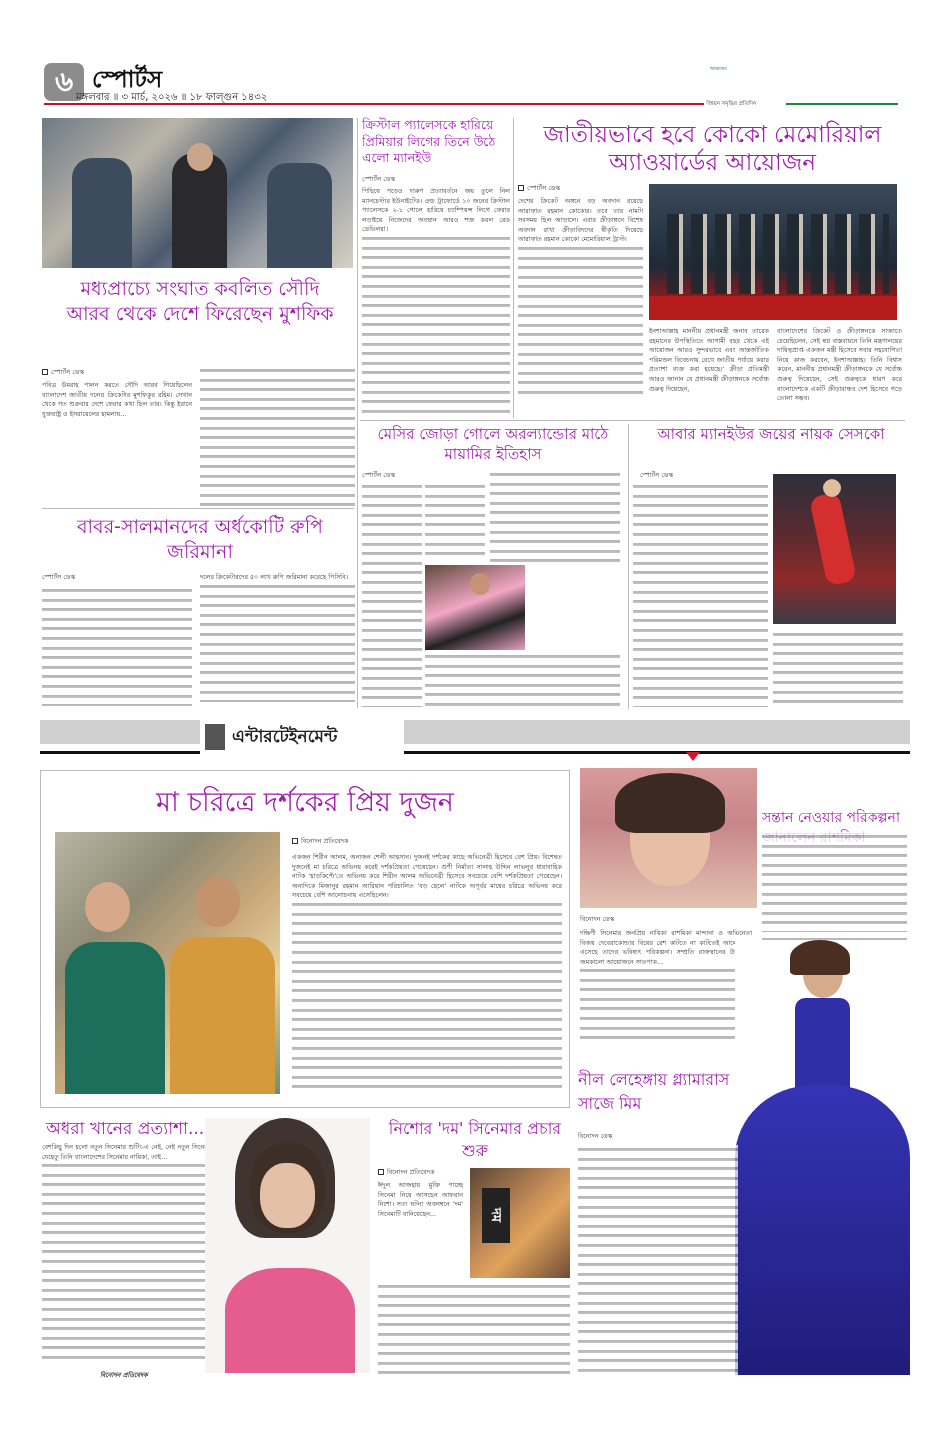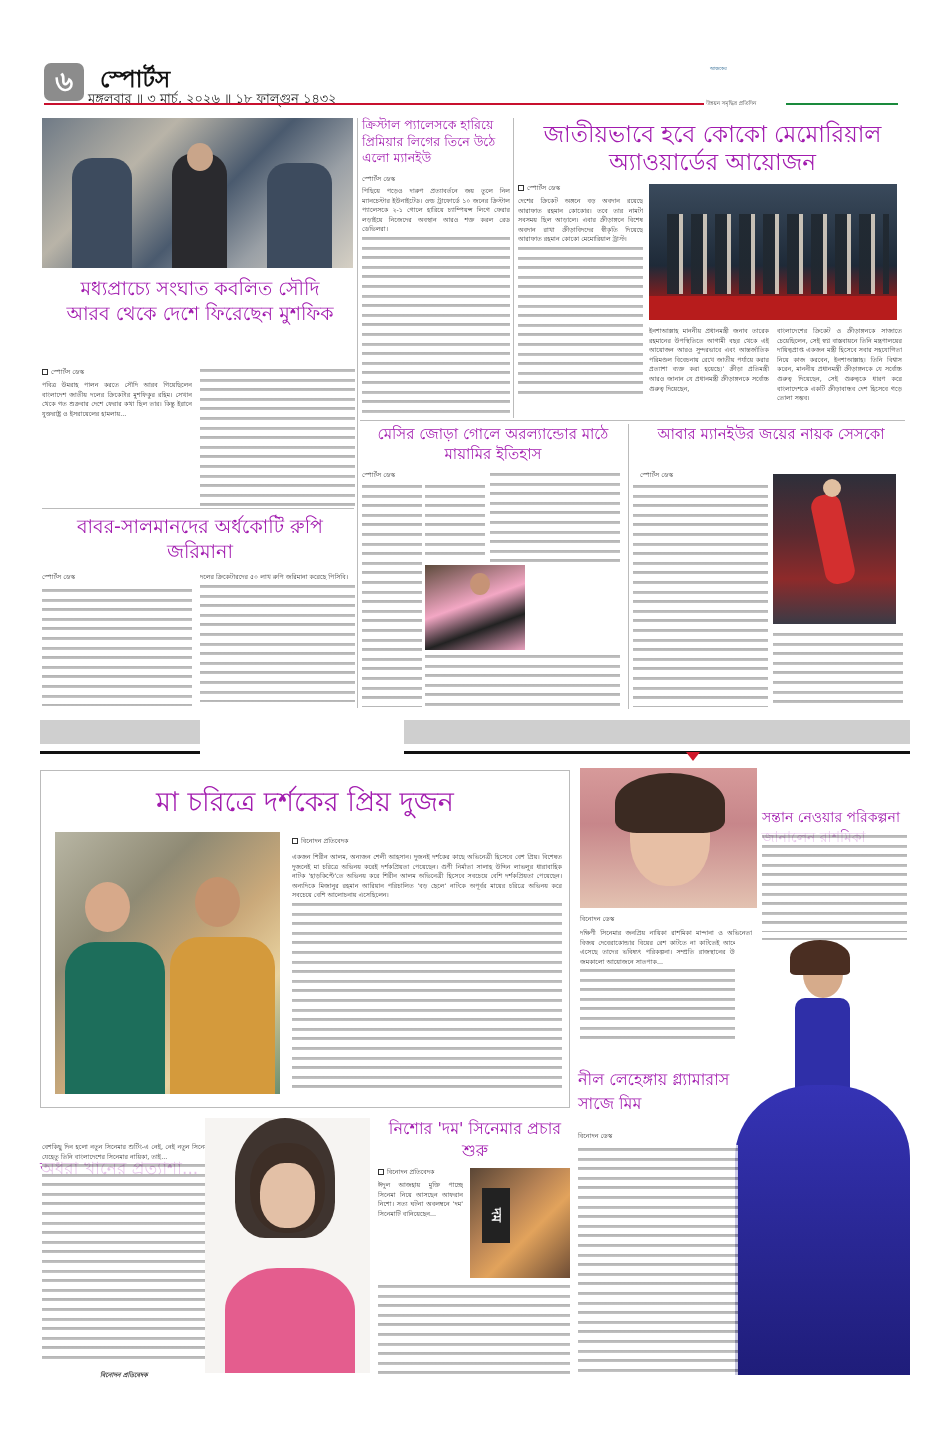--- a/index.html
+++ b/index.html
@@ -15,22 +15,22 @@
   .hrule { position: absolute; height: 1px; background: #bbb; }
   .fill-lines { width: 100%; height: 100%; background: repeating-linear-gradient(#fff 0px, #fff 3px, #9a9a9a 3px, #b0b0b0 6px, #fff 6px, #fff 9.6px); opacity: .75; }
 </style>
 </head>
 <body>
 
 <div class="abs" style="left:0;top:0;width:945px;height:110px;">
   <div class="abs" style="left:44px;top:63px;width:40px;height:38px;background:#8c8c8c;border-radius:7px;color:#fff;font-size:28px;font-weight:bold;text-align:center;line-height:38px;">
     <span>৬</span>
   </div>
-  <div class="abs" style="left:100px;top:61px;font-size:23px;font-weight:bold;color:#111;">স্পোর্টস</div>
-  <div class="abs" style="left:88px;top:89px;font-size:13px;color:#222;">মঙ্গলবার ॥ ৩ মার্চ, ২০২৬ ॥ ১৮ ফাল্গুন ১৪৩২</div>
+  <div class="abs" style="left:92px;top:61px;font-size:23px;font-weight:bold;color:#111;">স্পোর্টস</div>
+  <div class="abs" style="left:76px;top:89px;font-size:10px;color:#222;">মঙ্গলবার ॥ ৩ মার্চ, ২০২৬ ॥ ১৮ ফাল্গুন ১৪৩২</div>
   <div class="abs" style="left:44px;top:103px;width:660px;height:2px;background:#c8102e;"></div>
   <div class="abs" style="left:786px;top:103px;width:112px;height:2px;background:#1a8a3c;"></div>
 
   <div class="abs" style="left:710px;top:66px;font-size:4.5px;color:#1f5e8a;">আজকের</div>
   <div class="abs" style="left:706px;top:100px;font-size:5.5px;color:#444;">উন্নয়ন সমৃদ্ধির প্রতিদিন</div>
 </div>
 
 <div class="abs img" style="left:42px;top:118px;width:311px;height:150px;background:linear-gradient(135deg,#6f7a86 0%,#b9b4a8 30%,#4a5a6e 55%,#9aa0a6 75%,#d6d0c4 100%);">
   <div class="abs" style="left:30px;top:40px;width:60px;height:110px;background:#3d4b5e;border-radius:20px 20px 0 0;"></div>
   <div class="abs" style="left:130px;top:35px;width:55px;height:115px;background:#2a2a2e;border-radius:22px 22px 0 0;"></div>
@@ -123,20 +123,24 @@
   <div class="abs" style="left:45px;top:20px;width:30px;height:90px;background:#d32f2f;border-radius:12px;transform:rotate(-12deg);"></div>
   <div class="abs" style="left:50px;top:5px;width:18px;height:18px;background:#e0bfa0;border-radius:50%;"></div>
 </div>
 <div class="abs" style="left:773px;top:630px;width:130px;height:77px;">
     <div class="fill-lines"></div>
   </div>
 
 <div class="abs" style="left:40px;top:720px;width:870px;height:40px;">
   <div class="abs" style="left:0;top:0;width:160px;height:24px;background:#cfcfcf;"></div>
   <div class="abs" style="left:0;top:31px;width:160px;height:3px;background:#111;"></div>
+  <div class="abs" style="left:165px;top:3px;width:200px;height:30px;">
+    <span style="display:inline-block;width:20px;height:26px;background:#555;vertical-align:middle;"></span>
+    <span style="font-size:17px;color:#222;font-weight:bold;vertical-align:middle;margin-left:2px;">এন্টারটেইনমেন্ট</span>
+  </div>
   <div class="abs" style="left:364px;top:0;width:506px;height:24px;background:#cfcfcf;"></div>
   <div class="abs" style="left:364px;top:31px;width:506px;height:3px;background:#111;"></div>
   <div class="abs" style="left:646px;top:32px;width:0;height:0;border-left:7px solid transparent;border-right:7px solid transparent;border-top:9px solid #d0182b;"></div>
 </div>
 
 <div class="abs" style="left:40px;top:770px;width:530px;height:338px;border:1px solid #bbb;"></div>
 <h1 class="abs hl" style="left:45px;top:785px;width:520px;font-size:27px;line-height:34px;">মা চরিত্রে দর্শকের প্রিয় দুজন</h1>
 <div class="abs img" style="left:55px;top:832px;width:225px;height:262px;background:linear-gradient(135deg,#b8b6a4 0%,#8f8a74 30%,#caa97a 55%,#e9d3a0 75%,#6b8e6f 100%);">
   <div class="abs" style="left:30px;top:50px;width:45px;height:50px;background:#d7a98a;border-radius:50%;"></div>
   <div class="abs" style="left:140px;top:45px;width:45px;height:50px;background:#c4926d;border-radius:50%;"></div>
@@ -174,21 +178,21 @@
   <div class="abs" style="left:60px;top:58px;width:55px;height:90px;background:#2f2fa8;border-radius:10px 10px 0 0;"></div>
   <div class="abs" style="left:0;top:145px;width:175px;height:290px;background:linear-gradient(180deg,#3533b5 0%,#2a2896 50%,#1f1d7a 100%);border-radius:45% 45% 0 0 / 25% 25% 0 0;"></div>
 </div>
 
 <h2 class="abs hl" style="left:578px;top:1068px;width:170px;font-size:16px;line-height:24px;text-align:left;">নীল লেহেঙ্গায় গ্ল্যামারাস সাজে মিম</h2>
 <div class="abs byline" style="left:578px;top:1131px;">বিনোদন ডেস্ক</div>
 <div class="abs" style="left:578px;top:1145px;width:160px;height:230px;">
     <div class="fill-lines"></div>
   </div>
 
-<h2 class="abs hl" style="left:40px;top:1117px;width:230px;font-size:17px;line-height:22px;text-align:left;margin-top:40px;">অধরা খানের প্রত্যাশা...</h2>
+<h2 class="abs hl" style="left:46px;top:1117px;width:230px;font-size:17px;line-height:22px;text-align:left;">অধরা খানের প্রত্যাশা...</h2>
 <div class="abs body-text" style="left:42px;top:1142px;width:225px;height:228px;">
   <span>বেশকিছু দিন হলো নতুন সিনেমার শুটিং-এ নেই, নেই নতুন সিনেমার মুক্তি। কিন্তু তারপরও যেহেতু তিনি বাংলাদেশের সিনেমার নায়িকা, তাই...</span>
   <div class="fill-lines" style="height:200px;"></div>
 </div>
 <div class="abs" style="left:100px;top:1370px;font-size:6.3px;font-style:italic;font-weight:bold;color:#333;">
   <span>বিনোদন প্রতিবেদক</span>
 </div>
 <div class="abs img" style="left:205px;top:1118px;width:165px;height:255px;background:#f6f4f2;">
   <div class="abs" style="left:45px;top:25px;width:75px;height:90px;background:#dcb59c;border-radius:45%;"></div>
   <div class="abs" style="left:30px;top:0;width:100px;height:120px;background:#2b1f1a;border-radius:50% 50% 30% 30%;opacity:.9;"></div>

